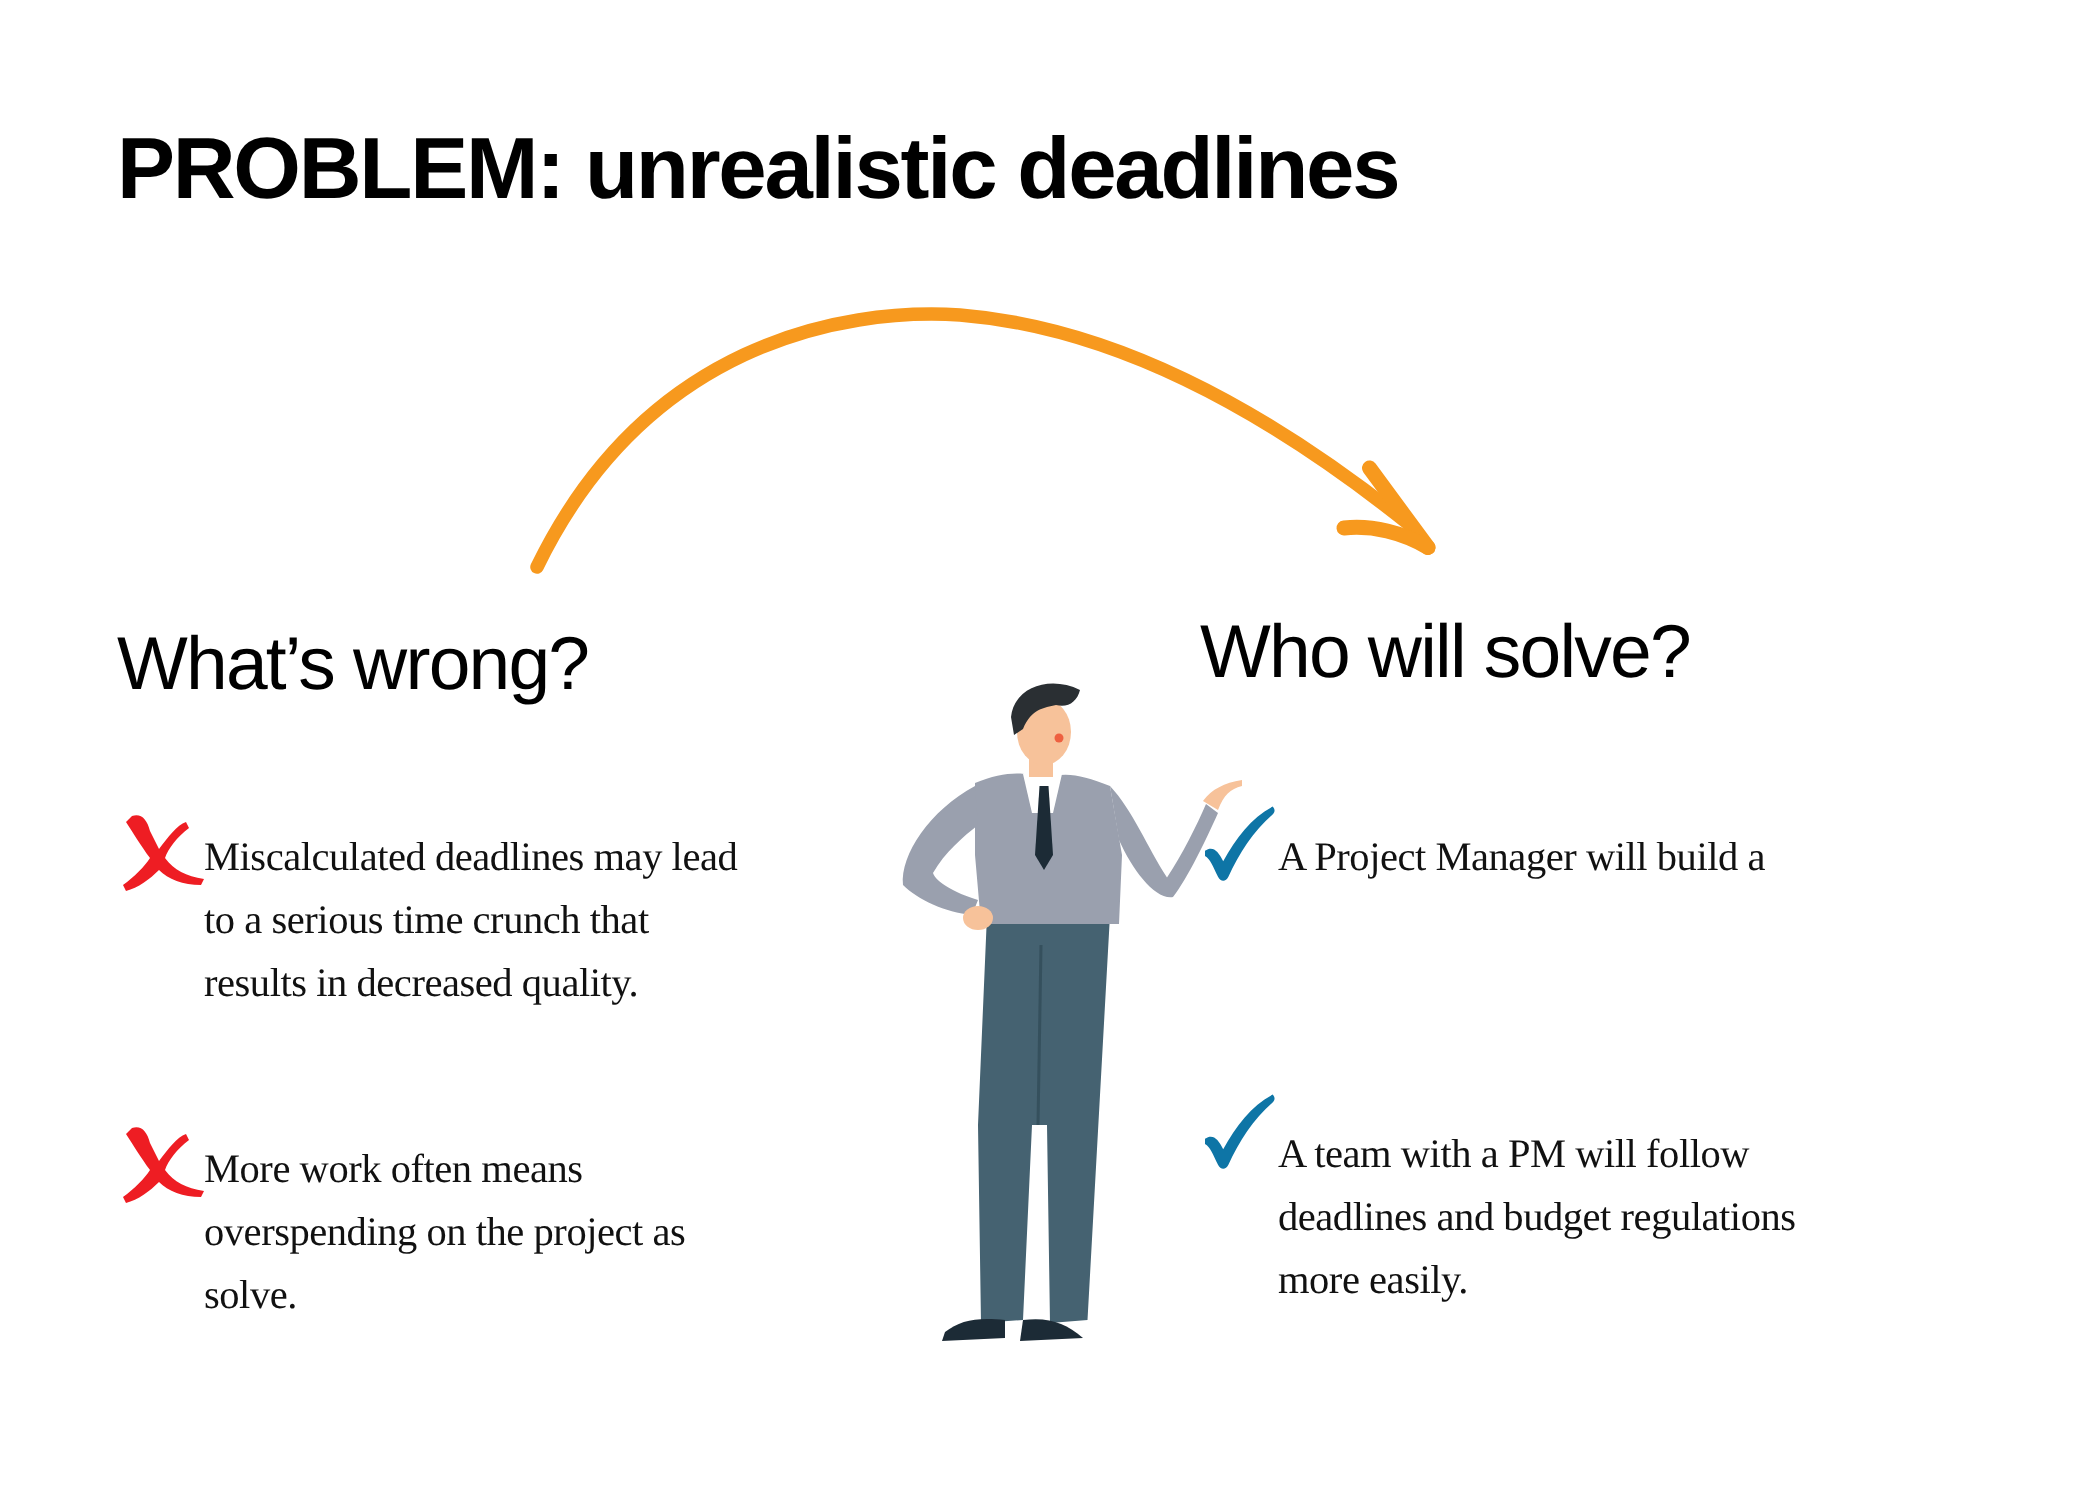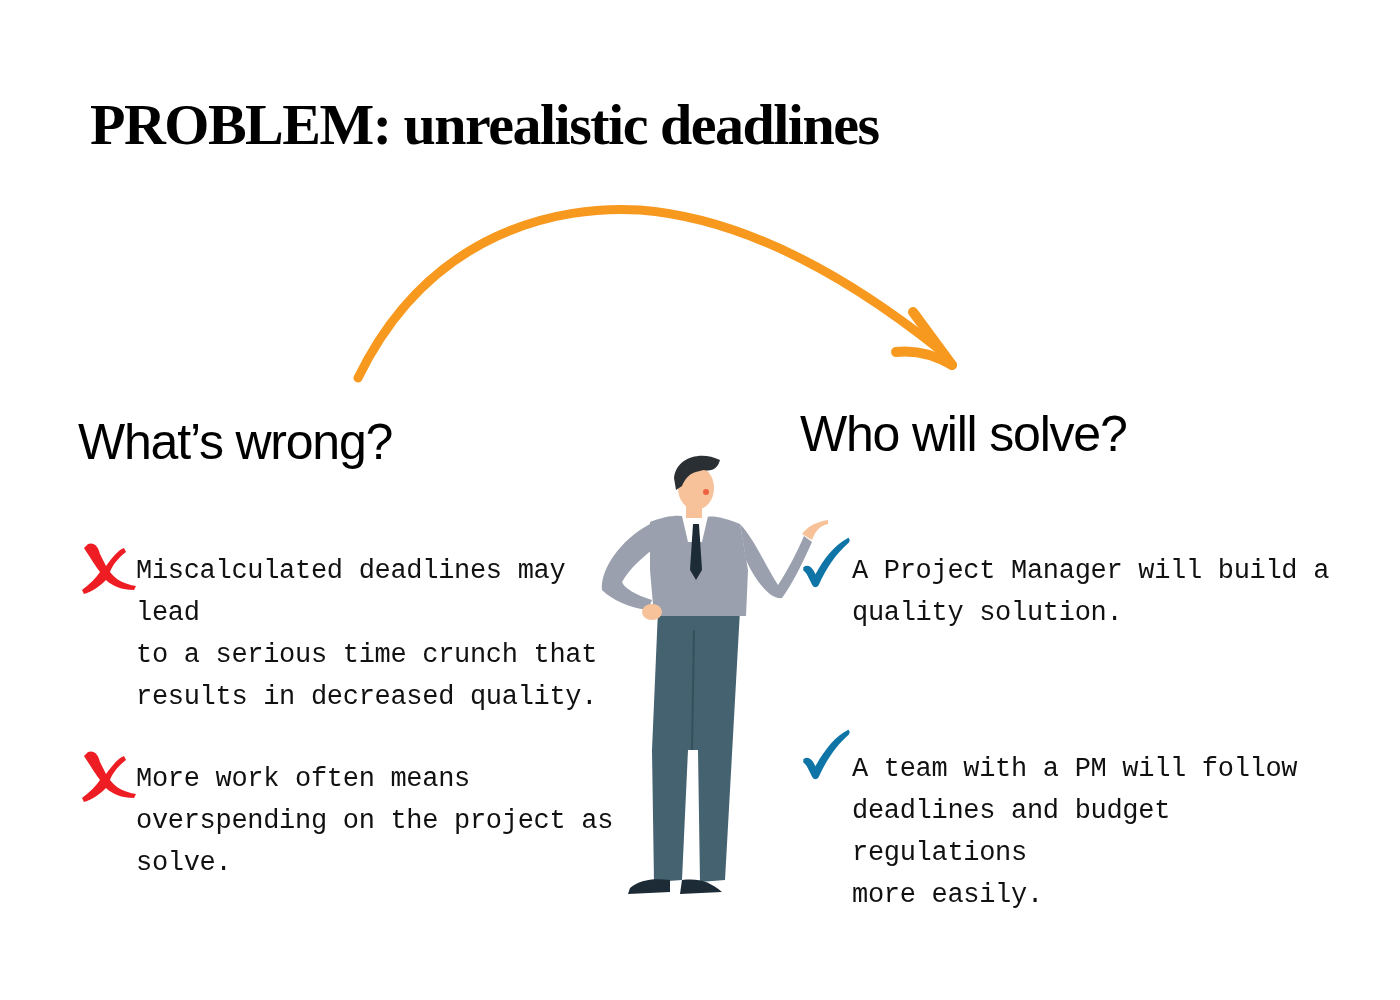--- a/index.html
+++ b/index.html
@@ -1,29 +1,29 @@
 <!DOCTYPE html>
 <html><head>
   <meta charset="utf-8">
   <style>
     html, body { margin: 0; padding: 0; background: #ffffff; }
     body { width: 1400px; height: 1000px; position: relative; overflow: hidden;
            font-family: "DejaVu Sans", "Liberation Sans", sans-serif; color: #000; }
-    .title { position: absolute; left: 78px; top: 78px; margin: 12px;
-             font-family: Liberation Serif, serif;
+    .title { position: absolute; left: 78px; top: 78px; margin: 0;
+             font-family: Liberation Sans, sans-serif;
              font-weight: 700; font-size: 58px; letter-spacing: -1.5px; line-height: 70px; }
     .arrow { position: absolute; left: 340px; top: 190px; width: 640px; height: 200px; }
     .col-heading { position: absolute; margin: 0; font-family: "Liberation Sans", "DejaVu Sans", sans-serif;
                    font-weight: 400; font-size: 50px; letter-spacing: -1.2px; line-height: 60px; }
     .h-left { left: 78px; top: 412px; }
     .h-right { left: 800px; top: 404px; }
     .item { position: absolute; }
     .item .mark { position: absolute; left: 0; top: 0; width: 58px; height: 52px; }
     .item .text { position: absolute; left: 56px; top: 0; font-size: 27px; line-height: 42px;
-                  font-family: Liberation Mono, monospace; letter-spacing: -0.3px; color: #111; }
+                  font-family: Liberation Serif, serif; letter-spacing: -0.3px; color: #111; }
     .l1 { left: 80px; top: 550px; width: 540px; }
     .l2 { left: 80px; top: 758px; width: 540px; }
     .r1 { left: 796px; top: 550px; width: 560px; }
     .r2 { left: 796px; top: 748px; width: 560px; }
     .r2 .text { top: 0; }
     .r2 .mark { top: -20px; }
     .r1 .mark { top: -14px; }
     .l1 .mark, .l2 .mark { top: -8px; left: 0; }
     .figure { position: absolute; left: 590px; top: 450px; width: 250px; height: 450px; }
   </style>
@@ -62,21 +62,20 @@
     <div>solve.</div>
   </div>
 </div>
 
 <div class="item r1">
   <svg class="mark" viewBox="0 0 58 60">
     <path d="M4 36 C 10 32, 14 36, 18 44 C 28 26, 40 10, 56 2 C 58 4, 58 6, 56 8 C 42 20, 30 38, 22 56 C 20 60, 16 60, 14 56 C 10 48, 8 42, 4 40 Z" fill="#0E75A6"></path>
   </svg>
   <div class="text">
     <div>A Project Manager will build a</div>
-    <div>quality solution.</div>
   </div>
 </div>
 
 <div class="item r2">
   <svg class="mark" viewBox="0 0 58 60">
     <path d="M4 36 C 10 32, 14 36, 18 44 C 28 26, 40 10, 56 2 C 58 4, 58 6, 56 8 C 42 20, 30 38, 22 56 C 20 60, 16 60, 14 56 C 10 48, 8 42, 4 40 Z" fill="#0E75A6"></path>
   </svg>
   <div class="text">
     <div>A team with a PM will follow</div>
     <div>deadlines and budget regulations</div>

